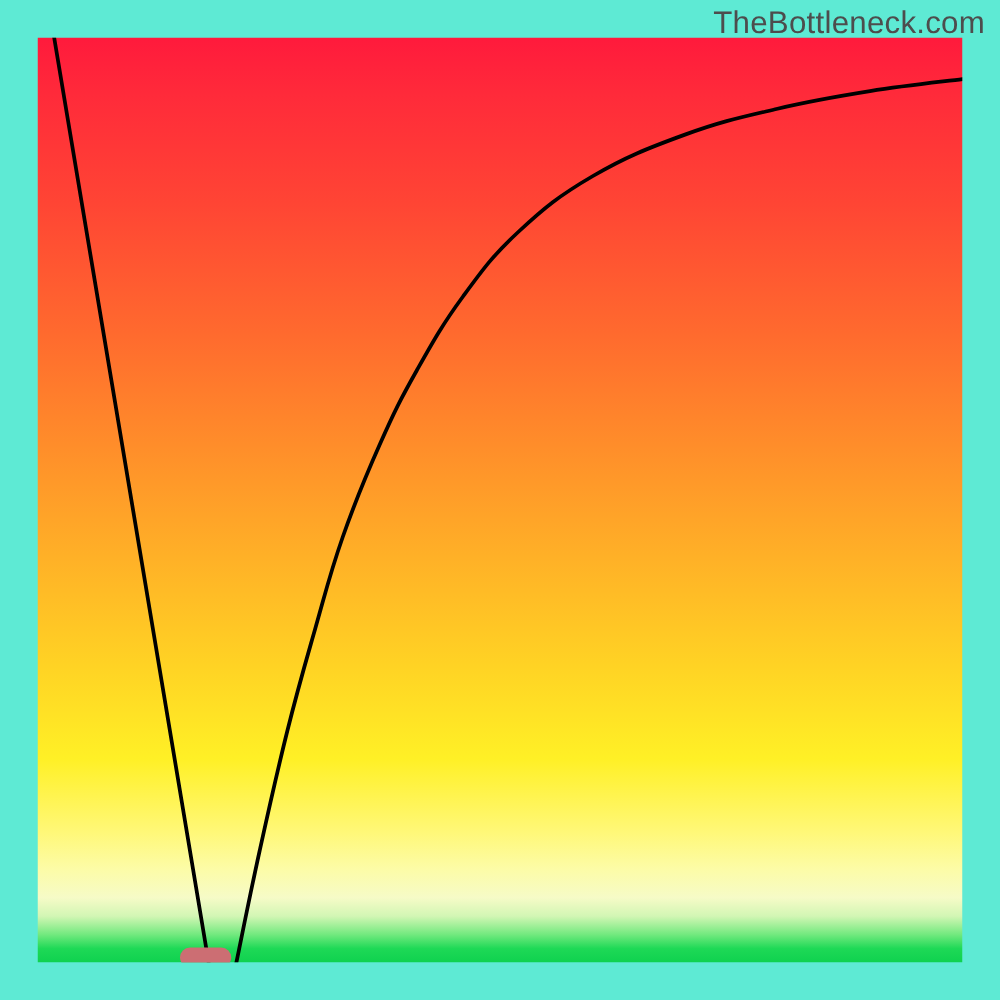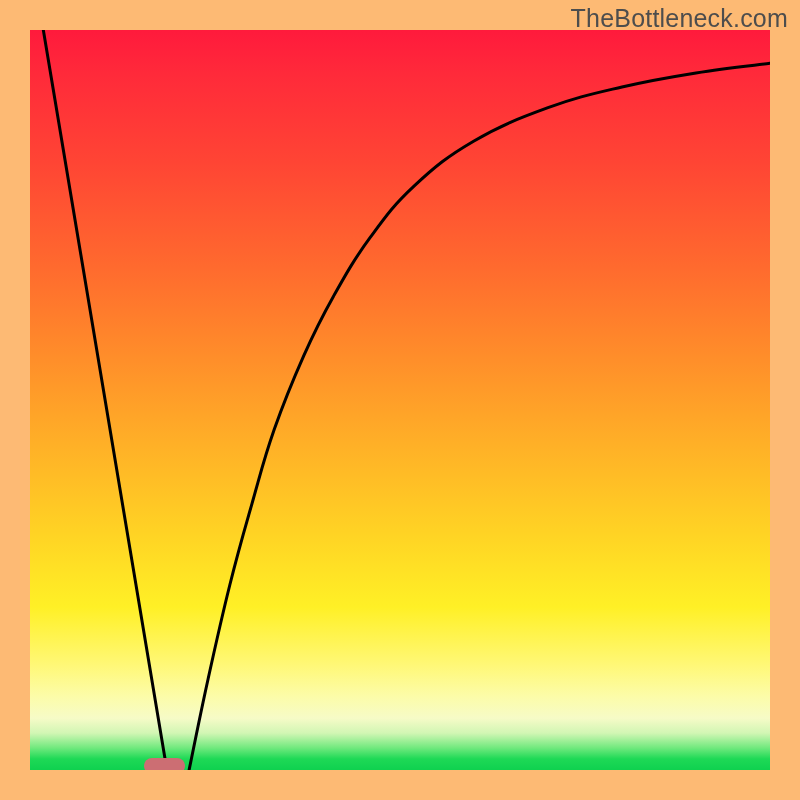--- a/index.html
+++ b/index.html
@@ -8,21 +8,21 @@
     width: 800px;
     height: 800px;
     overflow: hidden;
     background: #000;
     font-family: Arial, Helvetica, sans-serif;
   }
   .frame {
     position: relative;
     width: 800px;
     height: 800px;
-    background: #fdba74;
+    background: #5eead4;
   }
   .plot-area {
     position: absolute;
     left: 30px;
     top: 30px;
     width: 740px;
     height: 740px;
     overflow: hidden;
   }
   

